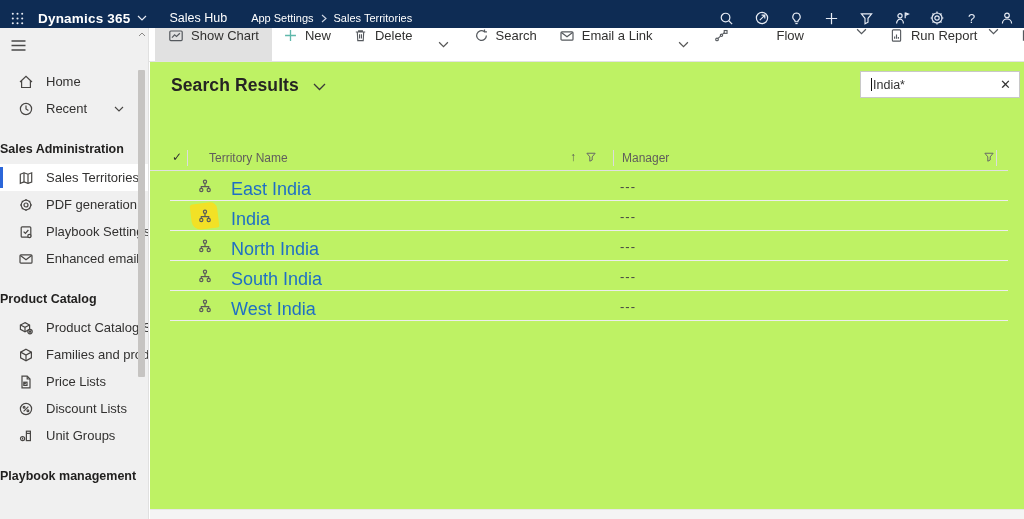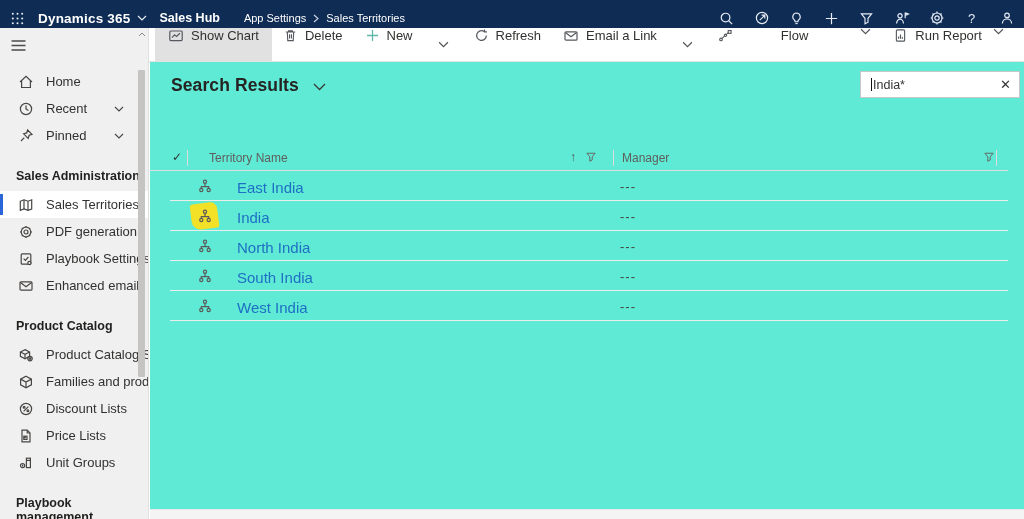--- a/index.html
+++ b/index.html
@@ -5,21 +5,21 @@
   * { margin:0; padding:0; box-sizing:border-box; }
   html,body { width:1024px; height:519px; overflow:hidden; background:#fff;
               font-family:"Liberation Sans","DejaVu Sans",sans-serif; }
   svg { display:block; }
 
   
   .topbar { position:absolute; left:0; top:0; width:1024px; height:36px;
             background:#0e2c54; color:#fff; display:flex; align-items:center; }
   .waffle { width:34px; height:28px; display:flex; align-items:center; justify-content:center; cursor:pointer; }
   .brand { font-size:13.5px; font-weight:bold; letter-spacing:.2px; display:flex; align-items:center; gap:7px; margin-left:4px; cursor:pointer; }
-  .appname { font-size:12.5px; margin-left:12px; cursor:pointer;font-weight:bold; }
+  .appname { font-size:12.5px; margin-left:22px; cursor:pointer; }
   .crumbs { font-size:11px; margin-left:24px; display:flex; align-items:center; gap:7px; }
   .crumb { cursor:pointer; }
   .topbar-right { margin-left:auto; display:flex; align-items:center; height:28px; }
   .tb-icon { width:35px; height:28px; display:flex; align-items:center; justify-content:center; cursor:pointer; color:#e7ecf5; }
   .tb-icon svg { stroke:#e7ecf5; }
   .help-q { font-size:13px; color:#e7ecf5; }
 
   
   .cmdbar { position:absolute; left:149px; top:28px; right:0; height:34px; background:#fff;
             border-bottom:1px solid #e3e3e3; display:flex; align-items:stretch; padding-left:6px; }
@@ -34,29 +34,29 @@
   .sidebar { position:absolute; left:0; top:28px; bottom:0; width:149px; background:#f0f0f0;
              border-right:1px solid #e0e0e0; }
   .hamburger { height:34px; display:flex; align-items:center; padding-left:11px; cursor:pointer; color:#4a4a4a; }
   .nav-list { padding-top:6px; }
   .nav-item { height:27px; display:flex; align-items:center; padding-left:18px; gap:12px;
               font-size:13px; color:#323130; cursor:pointer; position:relative; }
   .nav-item svg { stroke:#484644; flex:0 0 auto; }
   .nav-item .chev { margin-left:auto; margin-right:24px; color:#555; }
   .nav-item.selected { background:#fff; }
   .nav-item.selected::before { content:""; position:absolute; left:0; top:3px; bottom:3px; width:3px; background:#2b66d9; }
-  .nav-header { font-size:12.5px; font-weight:bold; color:#201f1e; padding-left:16px; margin-top:20px; margin-bottom:8px; }
+  .nav-header { font-size:12.5px; font-weight:bold; color:#201f1e; padding-left:0; margin-top:20px; margin-bottom:8px; }
   .nav-label { white-space:nowrap; overflow:hidden; }
   
   .sb-scroll { position:absolute; right:2px; top:2px; bottom:0; width:9px; }
   .sb-up { position:absolute; top:2px; left:0; width:9px; height:10px; color:#8a8886; display:flex; justify-content:center; }
   .sb-thumb { position:absolute; left:1px; top:40px; height:307px; width:7px; background:#c6c4c2; border-radius:1px; cursor:pointer; }
 
   
-  .main { position:absolute; left:150px; top:62px; right:0; bottom:0; background:#5eead4; }
+  .main { position:absolute; left:150px; top:62px; right:0; bottom:0; background:#bef264; }
   .bottom-strip { position:absolute; left:0; right:0; bottom:0; height:10px; background:#f4f4f4; border-top:1px solid #e7e7e7; }
 
   .view-title { position:absolute; left:21px; top:13px; display:flex; align-items:center; gap:14px; }
   .view-title h1 { font-size:17.5px; font-weight:600; color:#252423; letter-spacing:.1px; }
   .view-chev { color:#3b3a39; cursor:pointer; padding-top:3px; }
 
   .searchbox { position:absolute; right:4px; top:9px; width:160px; height:27px; background:#fff;
                border:1px solid #c8c8c8; display:flex; align-items:center; padding:0 8px 0 10px; }
   .searchbox .caret { width:1px; height:13px; background:#111; margin-right:1px; }
   .searchbox .val { font-size:12.5px; color:#333; flex:1; white-space:nowrap; overflow:hidden; }
@@ -71,21 +71,21 @@
   .gh-sort { position:absolute; left:420px; top:4px; font-size:12px; color:#555; cursor:pointer; }
   .gh-funnel1 { position:absolute; left:435px; top:5px; cursor:pointer; color:#666; }
   .gh-div2 { position:absolute; left:463px; top:4px; bottom:4px; width:1px; background:#dcdcdc; }
   .gh-manager { position:absolute; left:472px; top:5px; cursor:pointer; }
   .gh-funnel2 { position:absolute; left:833px; top:5px; cursor:pointer; color:#666; }
   .gh-div3 { position:absolute; left:846px; top:4px; bottom:4px; width:1px; background:#dcdcdc; }
 
   .grid-row { position:relative; height:30px; border-bottom:1px solid #ededed; margin-left:20px; cursor:pointer; }
   .row-icon { position:absolute; left:27px; top:7px; color:#5a5a5a; z-index:2; }
   .row-icon svg { stroke:#5a5a5a; }
-  .row-link { position:absolute; left:67px; top:8px; font-size:15px; color:#1f6fc5; cursor:pointer; }
+  .row-link { position:absolute; left:61px; top:8px; font-size:18px; color:#1f6fc5; cursor:pointer; }
   .row-manager { position:absolute; left:450px; top:8px; font-size:13px; color:#444; letter-spacing:1px; }
   .row-highlight { position:absolute; left:21px; top:2px; width:27px; height:26px; background:#f2e126;
                    transform:rotate(-7deg); border-radius:3px 7px 2px 9px; z-index:1; }
 </style>
 </head>
 <body>
 
 <div class="topbar">
   <div class="waffle">
     <svg width="15" height="15" viewBox="0 0 16 16" fill="#e7ecf5">
@@ -176,50 +176,50 @@
 <div class="cmdbar">
   <div class="cmd-btn active">
     <span>
       <svg width="16" height="16" viewBox="0 0 16 16" fill="none" stroke-width="1.2">
           <rect x="1.8" y="3" width="12.4" height="9.6" rx="1"></rect>
           <path d="M4 9.6l2.6-2.8 1.9 1.6 3.4-3.2"></path>
         </svg>
     </span>
     <span>Show Chart</span>
   </div>
+  <div class="cmd-btn new-plus">
+    <span>
+      <svg width="15" height="15" viewBox="0 0 16 16" fill="none" stroke-width="1.4">
+          <path d="M8 2.2v11.6M2.2 8h11.6"></path>
+        </svg>
+    </span>
+    <span>New</span>
+  </div>
   <div class="cmd-btn">
     <span>
       <svg width="15" height="15" viewBox="0 0 16 16" fill="none" stroke-width="1.2">
           <path d="M3 4.3h10M6 4.3V3h4v1.3M4.6 4.3l.5 9.2h5.8l.5-9.2M7 6.6v4.6M9 6.6v4.6"></path>
         </svg>
     </span>
     <span>Delete</span>
-  </div>
-  <div class="cmd-btn new-plus">
-    <span>
-      <svg width="15" height="15" viewBox="0 0 16 16" fill="none" stroke-width="1.4">
-          <path d="M8 2.2v11.6M2.2 8h11.6"></path>
-        </svg>
-    </span>
-    <span>New</span>
   </div>
   <div class="cmd-sep"></div>
   <div class="cmd-chev">
     <svg width="11" height="7" viewBox="0 0 10 6" fill="none" stroke="#555" stroke-width="1.1">
         <path d="M1 1l4 4 4-4"></path>
       </svg>
   </div>
   <div class="cmd-btn" style="margin-left:6px;">
     <span>
       <svg width="15" height="15" viewBox="0 0 16 16" fill="none" stroke-width="1.3">
           <path d="M13.2 8A5.2 5.2 0 1 1 10.9 3.7"></path>
           <path d="M11.2 1.5v2.6h2.6"></path>
         </svg>
     </span>
-    <span>Refresh</span>
+    <span>Search</span>
   </div>
   <div class="cmd-btn">
     <span>
       <svg width="16" height="16" viewBox="0 0 16 16" fill="none" stroke-width="1.2">
           <rect x="2" y="3.8" width="12" height="8.4" rx="1"></rect>
           <path d="M2.4 4.5L8 8.8l5.6-4.3"></path>
         </svg>
     </span>
     <span>Email a Link</span>
   </div>
@@ -289,32 +289,20 @@
           <circle cx="8" cy="8" r="5.6"></circle>
           <path d="M8 4.6V8l2.4 1.6"></path>
         </svg>
       <span class="nav-label">Recent</span>
       <span class="chev">
         <svg width="10" height="6" viewBox="0 0 10 6" fill="none" stroke="#555" stroke-width="1.1">
             <path d="M1 1l4 4 4-4"></path>
           </svg>
       </span>
     </div>
-    <div class="nav-item">
-      <svg width="16" height="16" viewBox="0 0 16 16" fill="none" stroke-width="1.2">
-          <path d="M9.6 2l4.4 4.4-2.8.9-1 3-4.5-4.5 3-.9Z"></path>
-          <path d="M3 13l3.3-3.3"></path>
-        </svg>
-      <span class="nav-label">Pinned</span>
-      <span class="chev">
-        <svg width="10" height="6" viewBox="0 0 10 6" fill="none" stroke="#555" stroke-width="1.1">
-            <path d="M1 1l4 4 4-4"></path>
-          </svg>
-      </span>
-    </div>
 
     <div class="nav-header">Sales Administration</div>
     <div class="nav-item selected">
       <svg width="16" height="16" viewBox="0 0 16 16" fill="none" stroke-width="1.2">
           <path d="M2.3 4.2L6 2.8l4 1.4 3.7-1.4V12L10 13.4 6 12l-3.7 1.4Z"></path>
           <path d="M6 2.8V12M10 4.2v9.2"></path>
         </svg>
       <span class="nav-label">Sales Territories</span>
     </div>
     <div class="nav-item">
@@ -353,35 +341,35 @@
     </div>
     <div class="nav-item">
       <svg width="16" height="16" viewBox="0 0 16 16" fill="none" stroke-width="1.2">
           <path d="M8 2.2l5.4 2.9v5.8L8 13.8l-5.4-2.9V5.1Z"></path>
           <path d="M2.6 5.1L8 8l5.4-2.9M8 8v5.8"></path>
         </svg>
       <span class="nav-label">Families and prod...</span>
     </div>
     <div class="nav-item">
       <svg width="16" height="16" viewBox="0 0 16 16" fill="none" stroke-width="1.2">
+          <path d="M4 2.2h5.2L12 5v8.8H4Z"></path>
+          <path d="M9.2 2.2V5H12"></path>
+          <rect x="5.8" y="8.2" width="3.2" height="3.2"></rect>
+          <circle cx="6.9" cy="9.3" r="0.5"></circle>
+        </svg>
+      <span class="nav-label">Price Lists</span>
+    </div>
+    <div class="nav-item">
+      <svg width="16" height="16" viewBox="0 0 16 16" fill="none" stroke-width="1.2">
           <circle cx="8" cy="8" r="5.6"></circle>
           <path d="M5.6 10.4l4.8-4.8"></path>
           <circle cx="6.1" cy="6.2" r="0.9"></circle>
           <circle cx="9.9" cy="9.8" r="0.9"></circle>
         </svg>
       <span class="nav-label">Discount Lists</span>
-    </div>
-    <div class="nav-item">
-      <svg width="16" height="16" viewBox="0 0 16 16" fill="none" stroke-width="1.2">
-          <path d="M4 2.2h5.2L12 5v8.8H4Z"></path>
-          <path d="M9.2 2.2V5H12"></path>
-          <rect x="5.8" y="8.2" width="3.2" height="3.2"></rect>
-          <circle cx="6.9" cy="9.3" r="0.5"></circle>
-        </svg>
-      <span class="nav-label">Price Lists</span>
     </div>
     <div class="nav-item">
       <svg width="16" height="16" viewBox="0 0 16 16" fill="none" stroke-width="1.2">
           <rect x="8.4" y="3.2" width="4" height="9.4"></rect>
           <path d="M8.4 5.4h4"></path>
           <circle cx="4.6" cy="10.6" r="2.1"></circle>
           <path d="M4.6 9.6v2"></path>
         </svg>
       <span class="nav-label">Unit Groups</span>
     </div>

